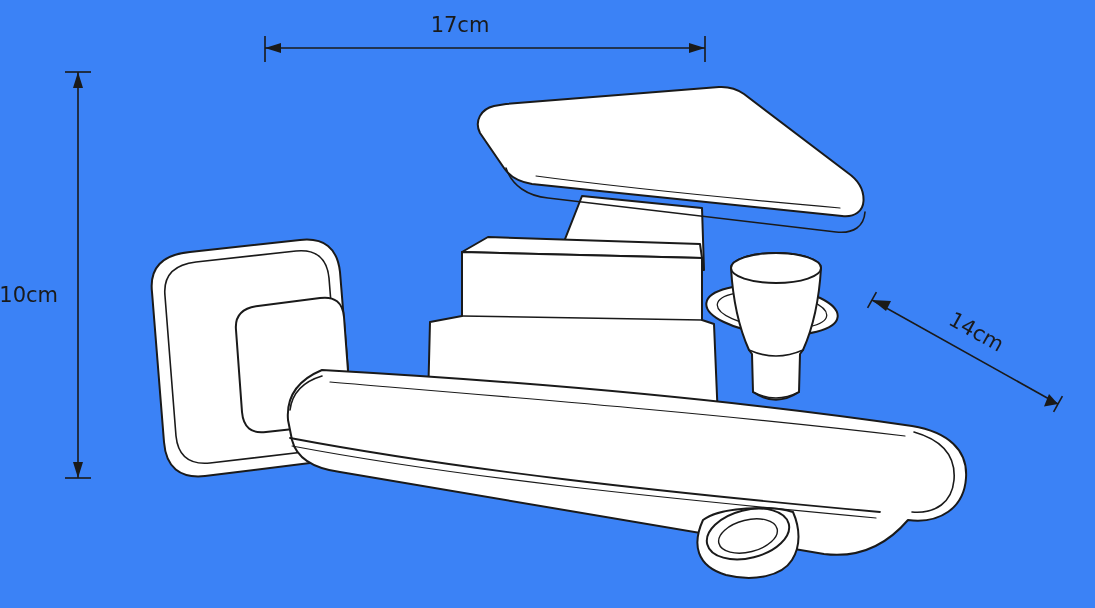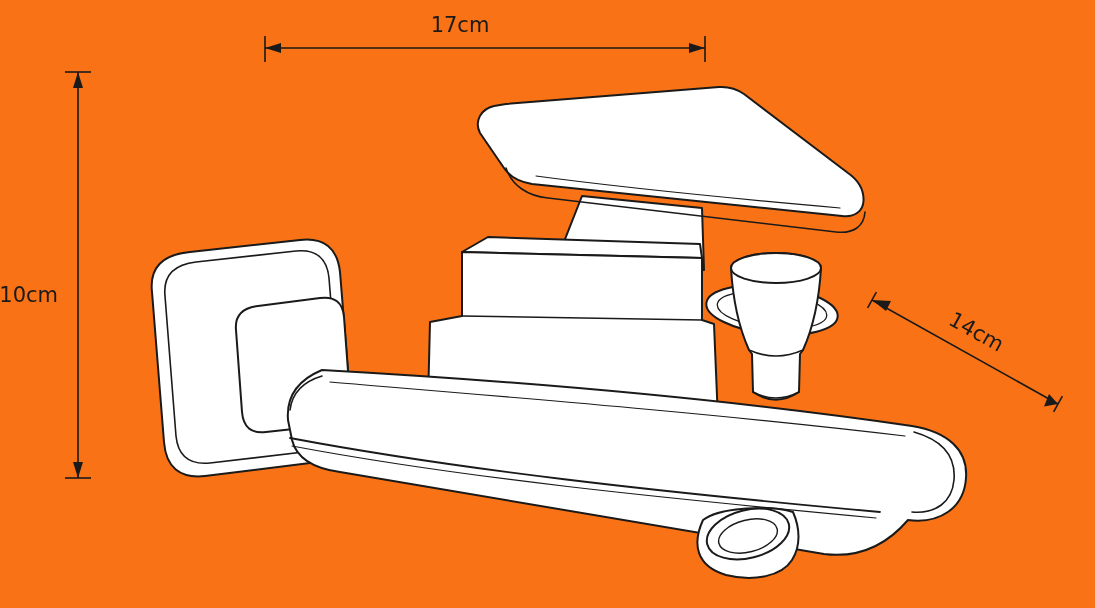--- a/index.html
+++ b/index.html
@@ -5,21 +5,21 @@
   html, body {
     margin: 0;
     padding: 0;
     background: #ffffff;
     font-family: "Liberation Sans", sans-serif;
   }
   .stage {
     position: relative;
     width: 1095px;
     height: 608px;
-    background: #f97316;
+    background: #3b82f6;
     overflow: hidden;
   }
   svg { display: block; }
   .dim-label {
     font-family: "DejaVu Sans", "Liberation Sans", sans-serif;
     font-size: 21px;
     fill: #1a1a1a;
   }
 </style>
 </head>

